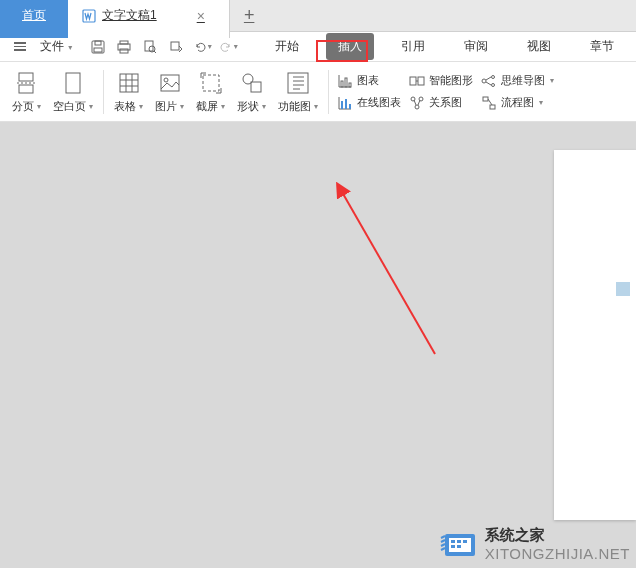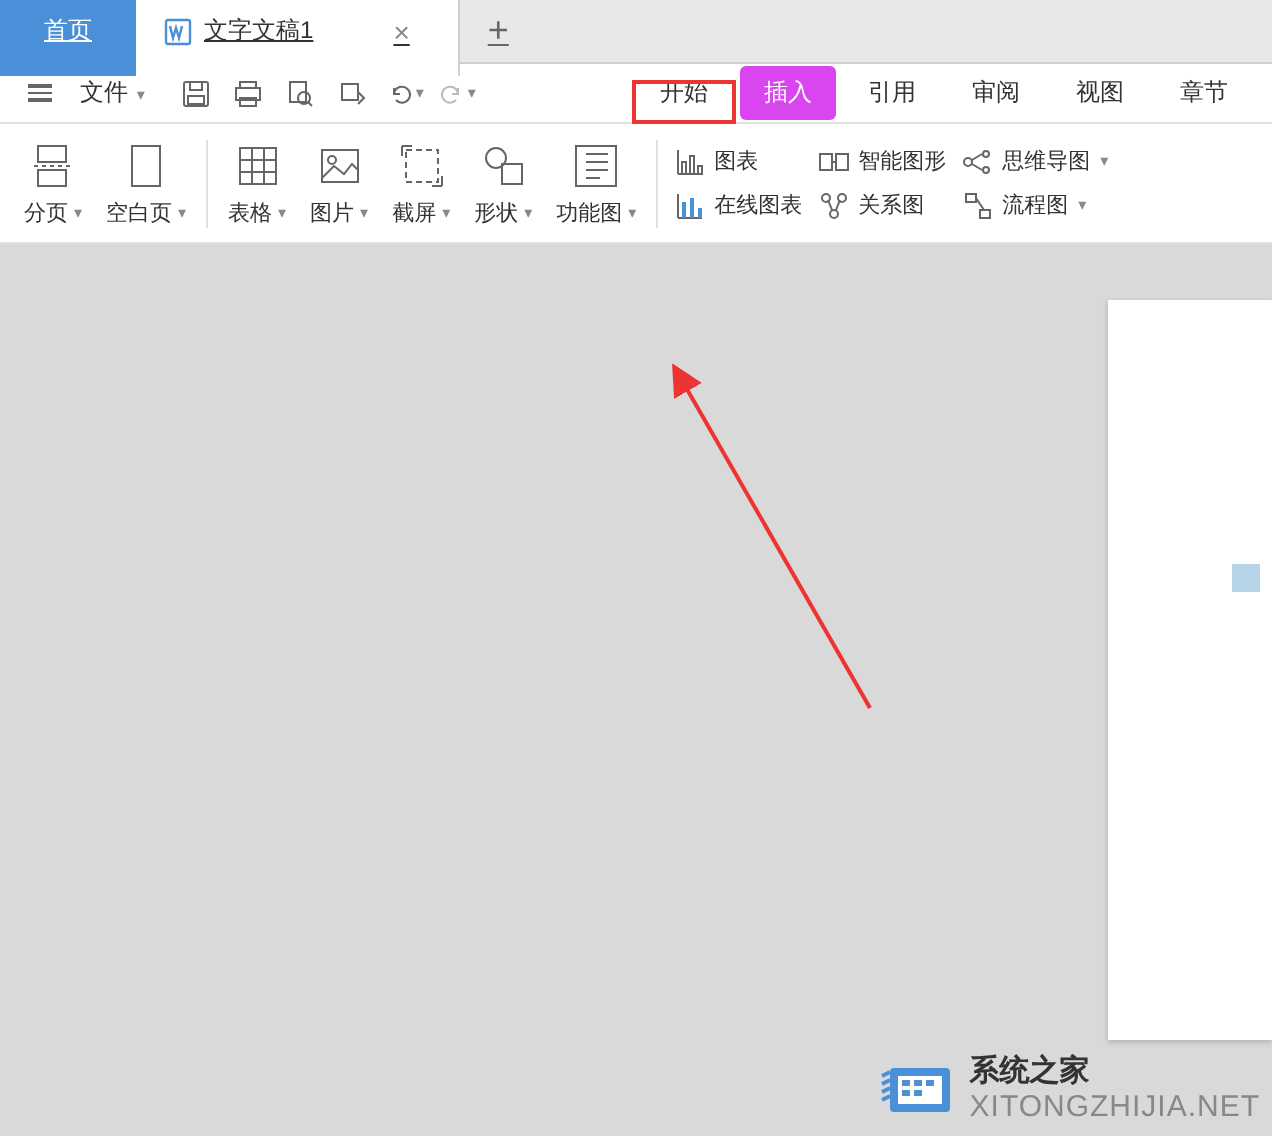--- a/index.html
+++ b/index.html
@@ -14,23 +14,23 @@
     .tab .close { margin-left: 40px; font-size: 14px; color: #888; }
     .tab.new { padding: 0 14px; font-size: 18px; color: #666; }
     
     
     .menu-bar { height: 30px; display: flex; align-items: center; padding: 0 10px; border-bottom: 1px solid #e0e0e0; gap: 2px; }
     .hamburger { display: flex; flex-direction: column; gap: 2px; padding: 4px; }
     .hamburger span { width: 12px; height: 1.5px; background: #666; }
     .file-menu { padding: 4px 8px; margin-right: 4px; }
     .qat-icon { width: 24px; height: 24px; display: flex; align-items: center; justify-content: center; color: #666; }
     .dropdown-arrow { font-size: 8px; color: #888; margin-left: 1px; }
-    .menu-tabs { display: flex; margin-left: auto; gap: 4px; }
+    .menu-tabs { display: flex; margin-left: auto; gap: 15px; }
     .menu-tab { padding: 5px 12px; cursor: pointer; }
-    .menu-tab.active { background: #d946ef; color: #fff; border-radius: 3px; }
+    .menu-tab.active { background: #737373; color: #fff; border-radius: 3px; }
     
     
     .highlight-box { position: absolute; top: 40px; left: 316px; width: 52px; height: 22px; border: 2px solid #e33; pointer-events: none; z-index: 10; }
     
     
     .ribbon { height: 60px; display: flex; align-items: center; padding: 0 6px; border-bottom: 1px solid #e0e0e0; }
     .ribbon-group { display: flex; flex-direction: column; align-items: center; padding: 0 6px; gap: 2px; }
     .ribbon-icon-big { width: 28px; height: 28px; display: flex; align-items: center; justify-content: center; }
     .ribbon-label { font-size: 11px; color: #333; display: flex; align-items: center; gap: 2px; text-align: center; }
     .ribbon-divider { width: 1px; height: 44px; background: #e0e0e0; margin: 0 4px; }

